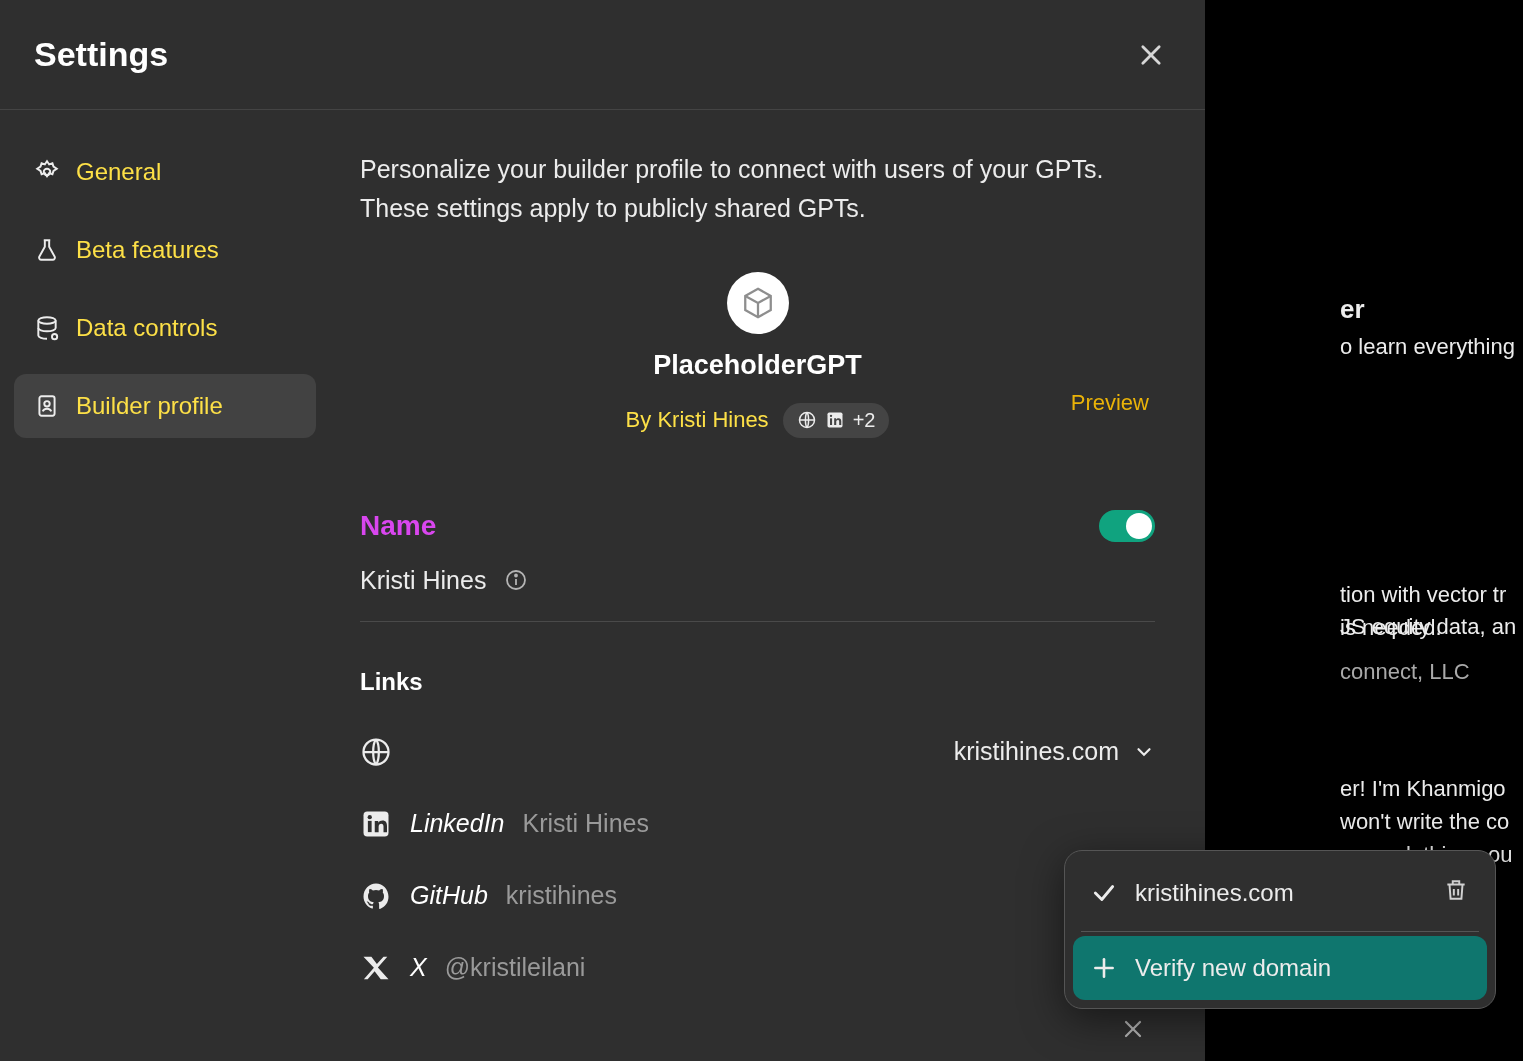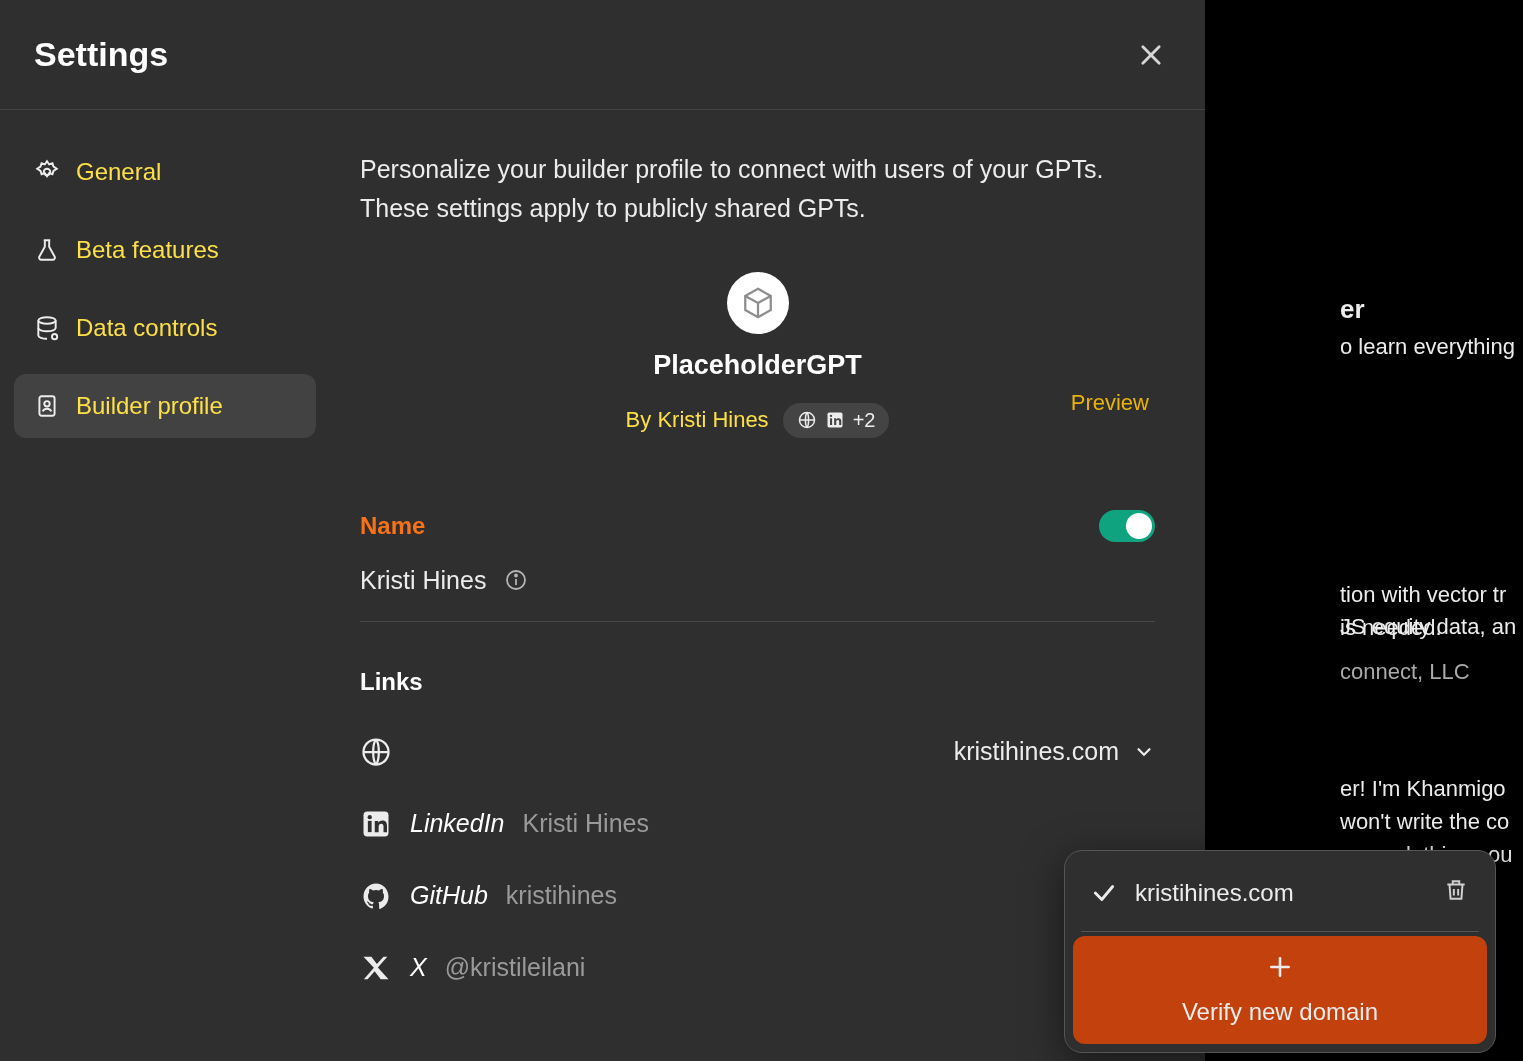--- a/index.html
+++ b/index.html
@@ -89,21 +89,21 @@
 .social-pill {
   display:flex; align-items:center; gap:8px;
   padding:6px 14px; border-radius:999px;
   background:#444; color:#ececec; font-size:20px; font-weight:500;
 }
 .social-pill svg { width:20px; height:20px; }
 
 
 .section { margin-top:72px; }
 .section-header { display:flex; align-items:center; justify-content:space-between; }
-.section-title { font-size:24px; font-weight:600; color:#f97316;text-align:center; }
+.section-title { font-size:28px; font-weight:600; color:#d946ef;text-align:center; }
 .toggle {
   width:56px; height:32px; border-radius:999px; background:#10a37f;
   position:relative; cursor:pointer;
 }
 .toggle .knob {
   position:absolute; right:3px; top:3px; width:26px; height:26px;
   background:#fff; border-radius:50%;
 }
 .name-row { margin-top:24px; display:flex; align-items:center; gap:18px; }
 .name-value { font-size:25px; color:#ececec; }
@@ -147,21 +147,21 @@
 .dd-item {
   display:flex; align-items:center; gap:18px;
   padding:18px 18px; border-radius:12px;
   font-size:24px; color:#ececec;
 }
 .dd-item .left-icon { width:26px; height:26px; display:flex; align-items:center; justify-content:center; }
 .dd-item .left-icon svg { width:26px; height:26px; }
 .dd-item .trash { margin-left:auto; cursor:pointer; color:#d0d0d0; }
 .dd-item .trash svg { width:26px; height:26px; }
 .dd-divider { height:1px; background:#555; margin:4px 8px; }
-.dd-item.verify { background:#c2410c; cursor:pointer;flex-direction:column; }
+.dd-item.verify { background:#0f766e; cursor:pointer; }
 
 
 .modal-scroll {
   position:absolute; right:2px; top:0; width:10px; height:100%;
 }
 </style>
 </head>
 <body>
 
 <div class="bg-content">

